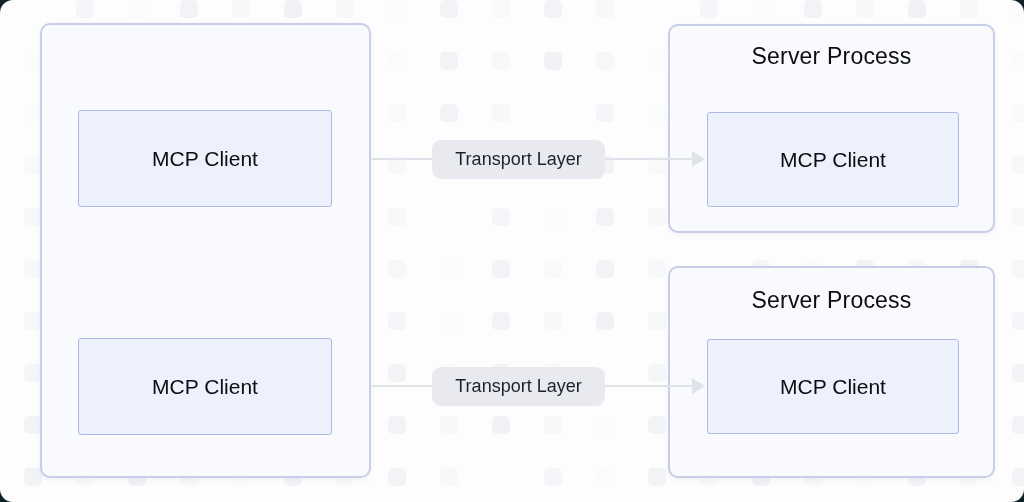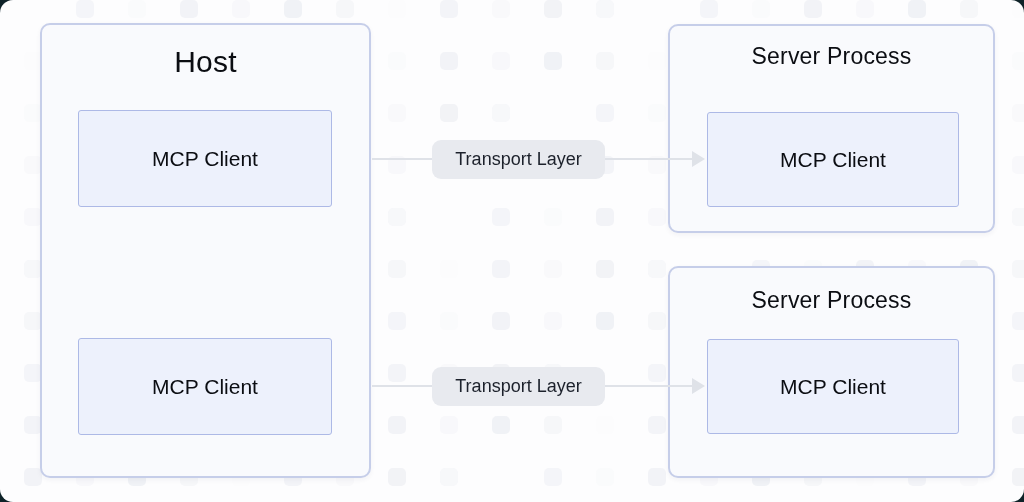--- a/index.html
+++ b/index.html
@@ -283,21 +283,20 @@
       <div class="bg-square" style="left: 700px; top: 468px; opacity: 0.28;"></div>
       <div class="bg-square" style="left: 752px; top: 468px; opacity: 0.78;"></div>
       <div class="bg-square" style="left: 804px; top: 468px; opacity: 0.42;"></div>
       <div class="bg-square" style="left: 856px; top: 468px; opacity: 0.07;"></div>
       <div class="bg-square" style="left: 908px; top: 468px; opacity: 0.57;"></div>
       <div class="bg-square" style="left: 960px; top: 468px; opacity: 0.21;"></div>
       <div class="bg-square" style="left: 1012px; top: 468px; opacity: 0.71;"></div>
     </div>
 
   <div class="outer-box host">
-    <div class="outer-title host-title">Host</div>
     <div class="inner-box host-client-1">
       <span>MCP Client</span>
     </div>
     <div class="inner-box host-client-2">
       <span>MCP Client</span>
     </div>
   </div>
 
   <div class="seg conn1-a"></div>
   <div class="conn-label conn1-label">

